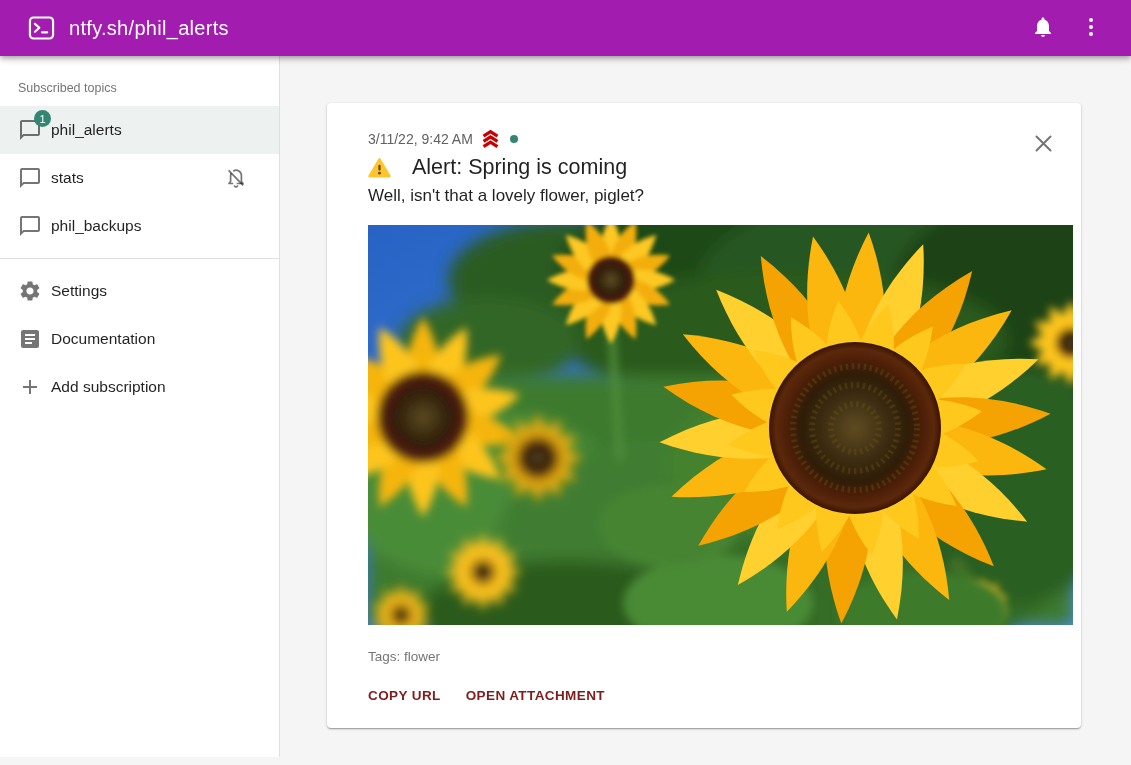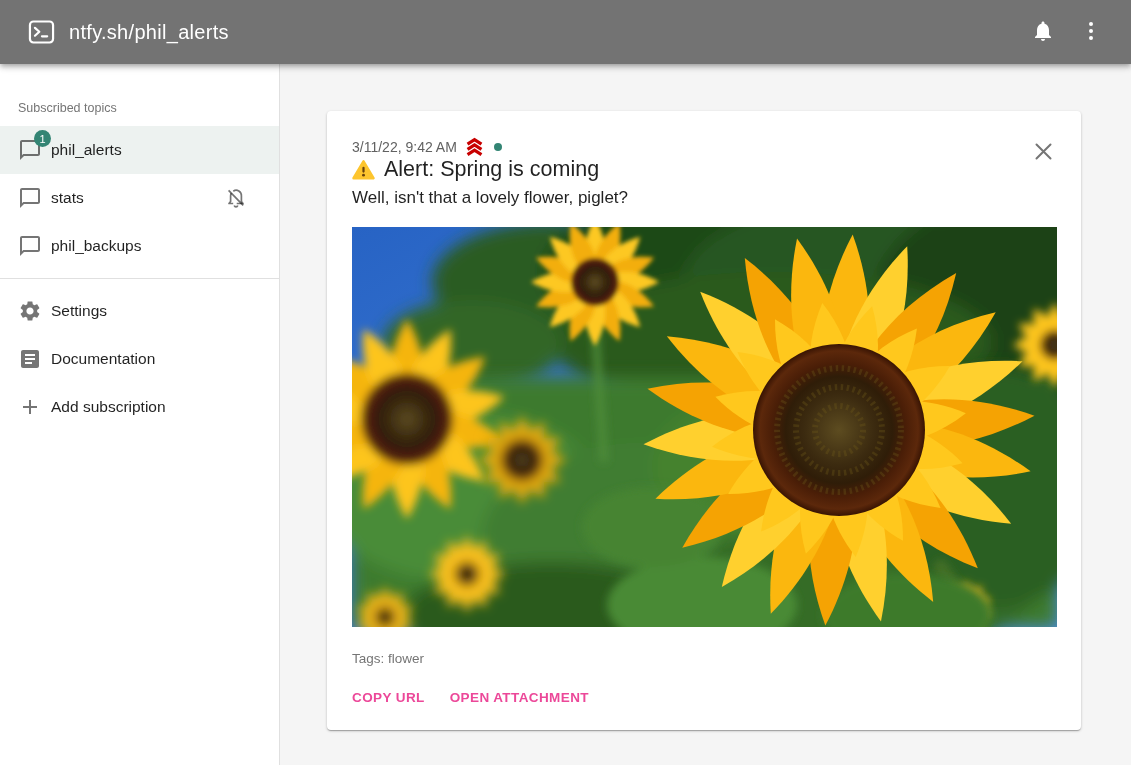--- a/index.html
+++ b/index.html
@@ -5,39 +5,39 @@
   * { box-sizing: border-box; }
   html,body { margin:0; padding:0; }
   body {
     width:1131px; height:765px; overflow:hidden;
     font-family:"Liberation Sans", sans-serif;
     background:#f5f5f5; color:rgba(0,0,0,.87);
     -webkit-font-smoothing:antialiased;
   }
   
   .appbar {
-    height:64px; background:#737373; color:#fff;
+    height:56px; background:#a21caf; color:#fff;
     display:flex; align-items:center;
     padding:0 16px 0 28px;
     box-shadow:0 2px 4px -1px rgba(0,0,0,.2),0 4px 5px 0 rgba(0,0,0,.14),0 1px 10px 0 rgba(0,0,0,.12);
     position:relative; z-index:10;
   }
   .logo { width:27px; height:24px; margin-right:14px; display:block; }
   .appbar-title { font-size:20px; font-weight:500; letter-spacing:.3px; }
   .appbar-spacer { flex:1; }
   .icon-btn {
     width:48px; height:48px; border:none; background:none; color:#fff;
     display:flex; align-items:center; justify-content:center; cursor:pointer;
     border-radius:50%; padding:0;
   }
   
   .layout { display:flex; height:701px; }
   .sidebar {
     width:280px; background:#fff; border-right:1px solid #e0e0e0;
-    flex-shrink:0; padding-top:12px;
+    flex-shrink:0; padding-top:0;
   }
   .section-label { padding:25px 0 11px 18px; font-size:12.5px; color:#757575; }
   .nav-item {
     height:48px; display:flex; align-items:center;
     padding:0 16px 0 18px; font-size:15.5px; color:rgba(0,0,0,.87);
     cursor:pointer; user-select:none;
   }
   .nav-item.selected { background:#edf2f0; }
   .nav-icon { width:24px; height:24px; margin-right:9px; position:relative; flex-shrink:0; }
   .nav-icon svg { display:block; }
@@ -47,33 +47,34 @@
     display:flex; align-items:center; justify-content:center; padding:0 2px;
   }
   .mute-icon { margin-left:auto; margin-right:15px; width:24px; height:24px; }
   .divider { height:1px; background:#e0e0e0; margin:8px 0; }
   
   .main { flex:1; overflow:hidden; }
   .card {
     width:754px; margin:47px 0 0 47px; background:#fff; border-radius:4px;
     position:relative;
     box-shadow:0 1px 3px rgba(0,0,0,.2),0 1px 1px rgba(0,0,0,.14),0 2px 1px -1px rgba(0,0,0,.12);
+    padding-left:16px;
   }
   .card-inner { padding:26px 24px 8px 25px; }
   .ts-row { display:flex; align-items:center; font-size:14px; color:#616161; }
   .prio-icon { margin-left:6px; display:flex; }
   .new-dot { width:8px; height:8px; border-radius:50%; background:#338574; margin-left:8px; }
-  .n-title { display:flex; align-items:center; font-size:21.5px; color:rgba(0,0,0,.87); }
+  .n-title { margin-top:6px; display:flex; align-items:center; font-size:21.5px; color:rgba(0,0,0,.87);gap:12px; }
   .warn-icon { margin-right:9px; display:flex; }
   .n-body { margin-top:6px; font-size:17px; color:rgba(0,0,0,.87); }
   .photo { margin-top:19px; width:705px; height:400px; display:block; cursor:pointer; }
   .tags { margin-top:24px; font-size:13.5px; color:#757575; }
   .actions { margin:15px 0 0 -8px; display:flex; gap:9px; padding-bottom:8px; }
   .text-btn {
-    border:none; background:none; color:#ec4899; font-weight:700; font-size:13.5px;
+    border:none; background:none; color:#7f1d1d; font-weight:700; font-size:13.5px;
     letter-spacing:.4px; padding:9px 8px; cursor:pointer; font-family:inherit;
     border-radius:4px; text-transform:uppercase;
   }
   .close-btn {
     position:absolute; top:25px; right:21px; width:34px; height:34px;
     border:none; background:none; cursor:pointer; border-radius:50%;
     display:flex; align-items:center; justify-content:center; padding:0;
   }
 </style>
 </head>

